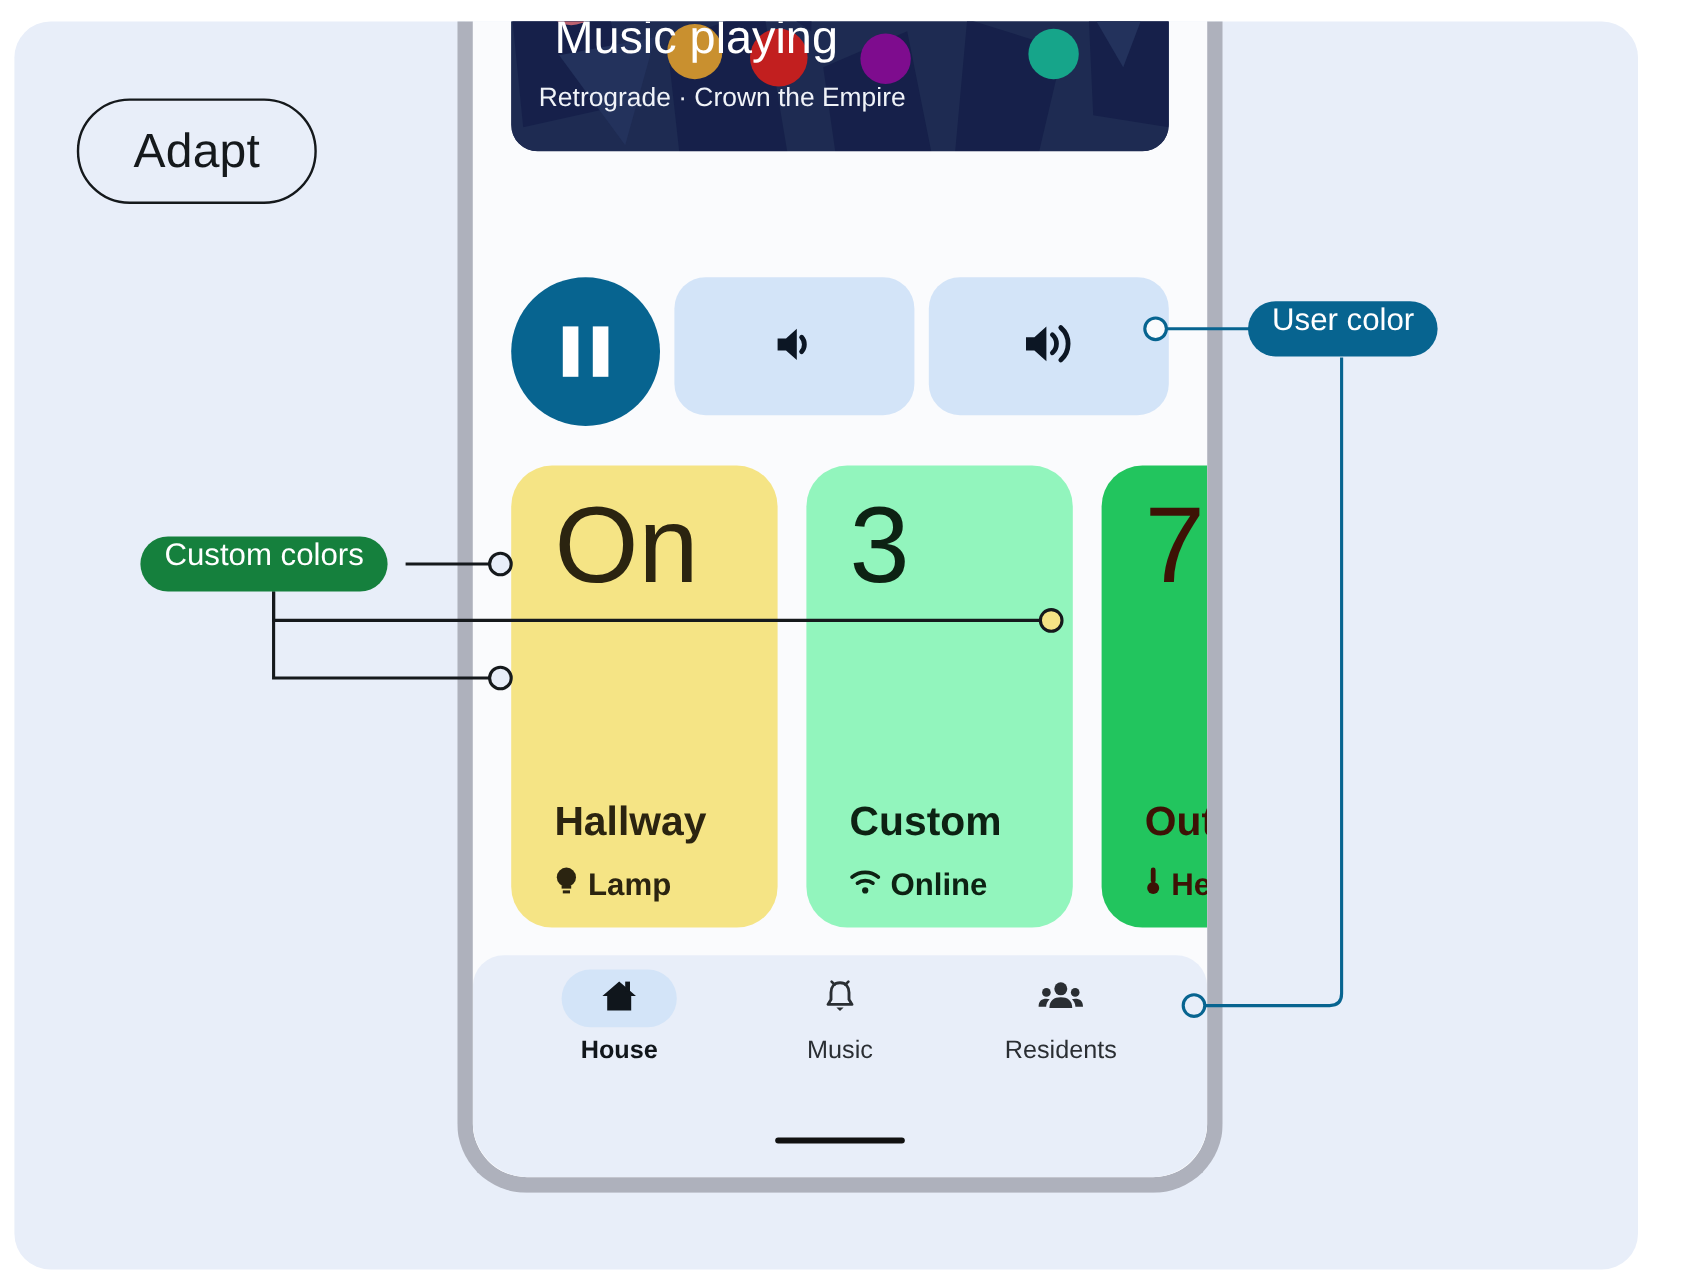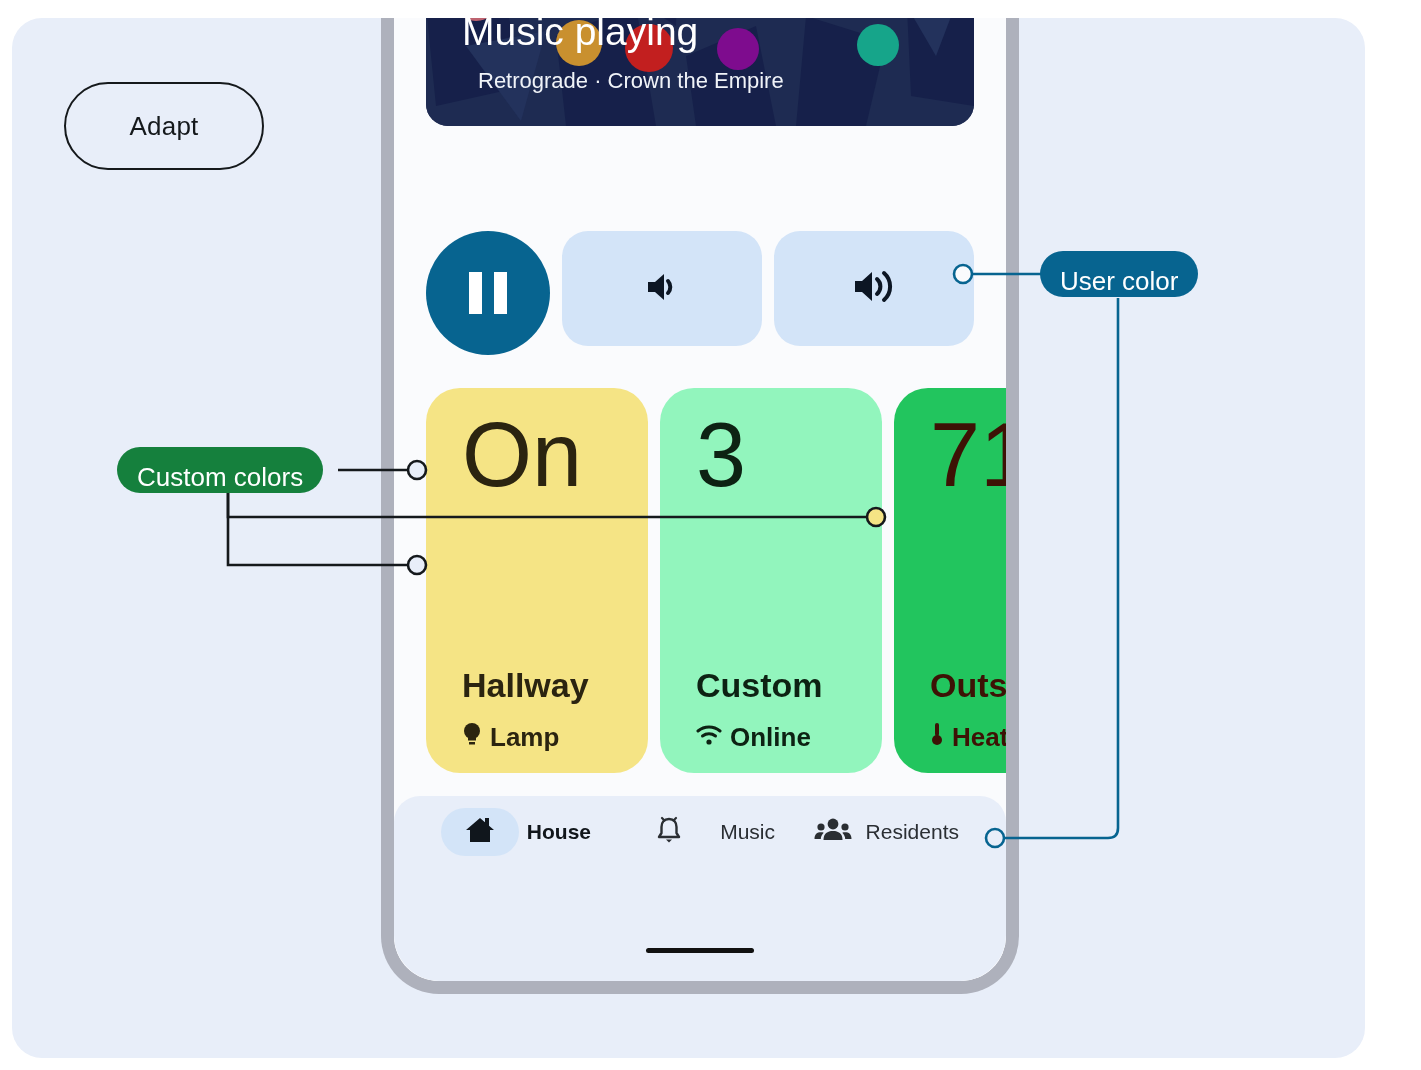--- a/index.html
+++ b/index.html
@@ -39,21 +39,21 @@
     left: 52px;
     top: 64px;
     width: 196px;
     height: 84px;
     border: 2px solid #15191C;
     border-radius: 44px;
     background: transparent;
     display: flex;
     align-items: center;
     justify-content: center;
-    font-size: 26px;
+    font-size: 40px;
     color: #15191C;
     letter-spacing: 0.2px;
   }
 
   
   .phone {
     position: absolute;
     left: 369px;
     top: -92px;
     width: 638px;
@@ -96,21 +96,21 @@
     position: absolute;
     left: 36px;
     bottom: 72px;
     color: #ffffff;
     font-size: 39px;
     font-weight: 400;
     white-space: nowrap;
   }
   .music-sub {
     position: absolute;
-    left: 52px;
+    left: 23px;
     bottom: 32px;
     color: #F0F3F8;
     font-size: 22px;
     font-weight: 400;
     white-space: nowrap;
   }
 
   
   .controls {
     position: absolute;
@@ -162,21 +162,21 @@
   .btn-vol.up   { left: 348px; }
 
   
   .tiles {
     position: absolute;
     left: 32px;
     top: 462px;
     width: 620px;
     height: 385px;
     display: flex;
-    gap: 12px;
+    gap: 24px;
   }
   .tile {
     width: 222px;
     height: 385px;
     border-radius: 34px;
     position: relative;
     flex: none;
     overflow: hidden;
   }
   .tile .value {
@@ -223,21 +223,21 @@
     position: absolute;
     left: 0;
     right: 0;
     top: 12px;
     display: flex;
     justify-content: space-around;
     padding: 0 30px;
   }
   .nav-item {
     display: flex;
-    flex-direction: row;
+    flex-direction: column;
     align-items: center;
     gap: 8px;
     cursor: pointer;
     width: 150px;
   }
   .nav-pill {
     width: 96px;
     height: 48px;
     border-radius: 24px;
     display: flex;
@@ -265,21 +265,21 @@
   .anno-layer {
     position: absolute;
     inset: 0;
     pointer-events: none;
   }
   .anno-layer svg { position: absolute; inset: 0; width: 1421px; height: 1070px; }
 
   .anno-pill {
     position: absolute;
     display: flex;
-    align-items: flex-end;
+    align-items: flex-start;
     justify-content: center;
     border-radius: 24px;
     padding: 0 20px;
     height: 46px;
     font-size: 26px;
     white-space: nowrap;
     pointer-events: auto;
   }
   .anno-pill.dark { background: #15803d; color: #FFFFFF; }
   .anno-pill.teal { background: #076490; color: #FFFFFF; }

